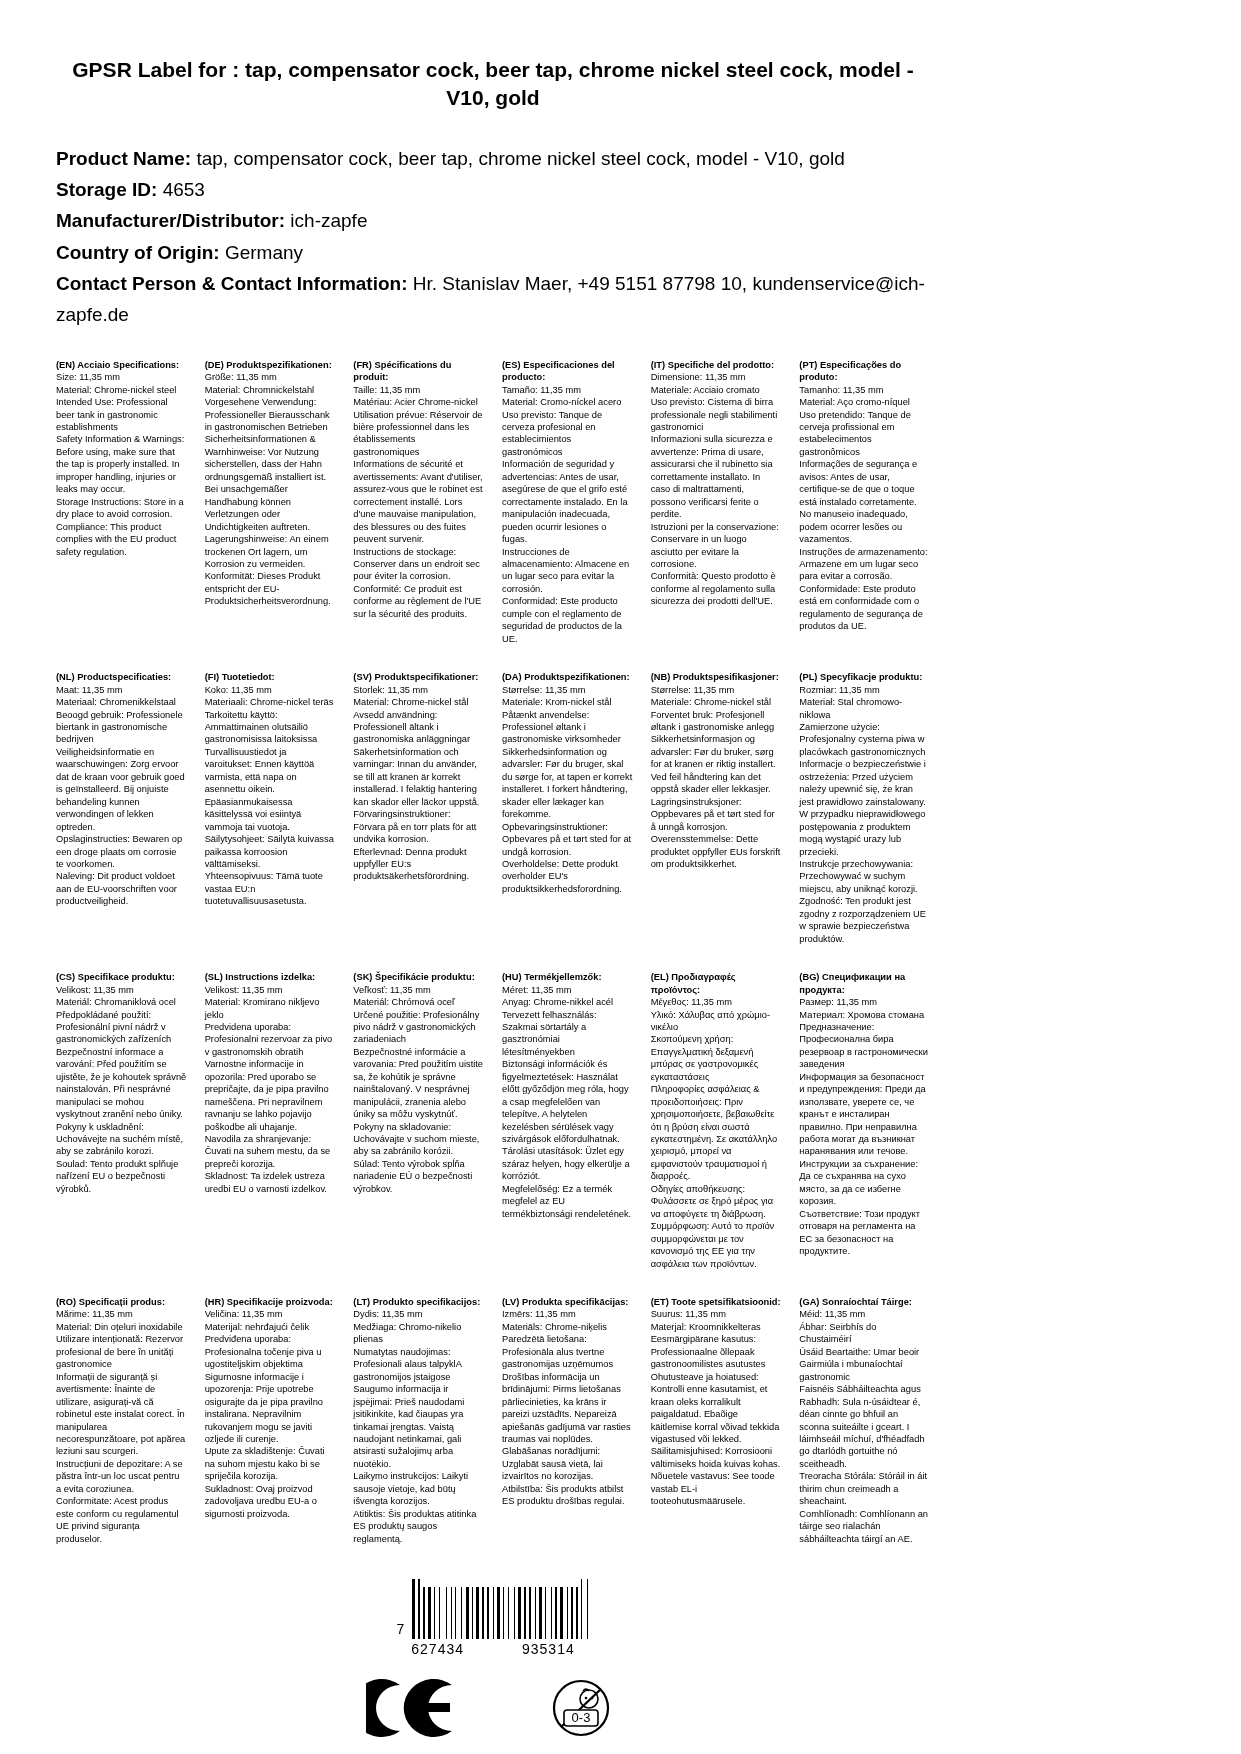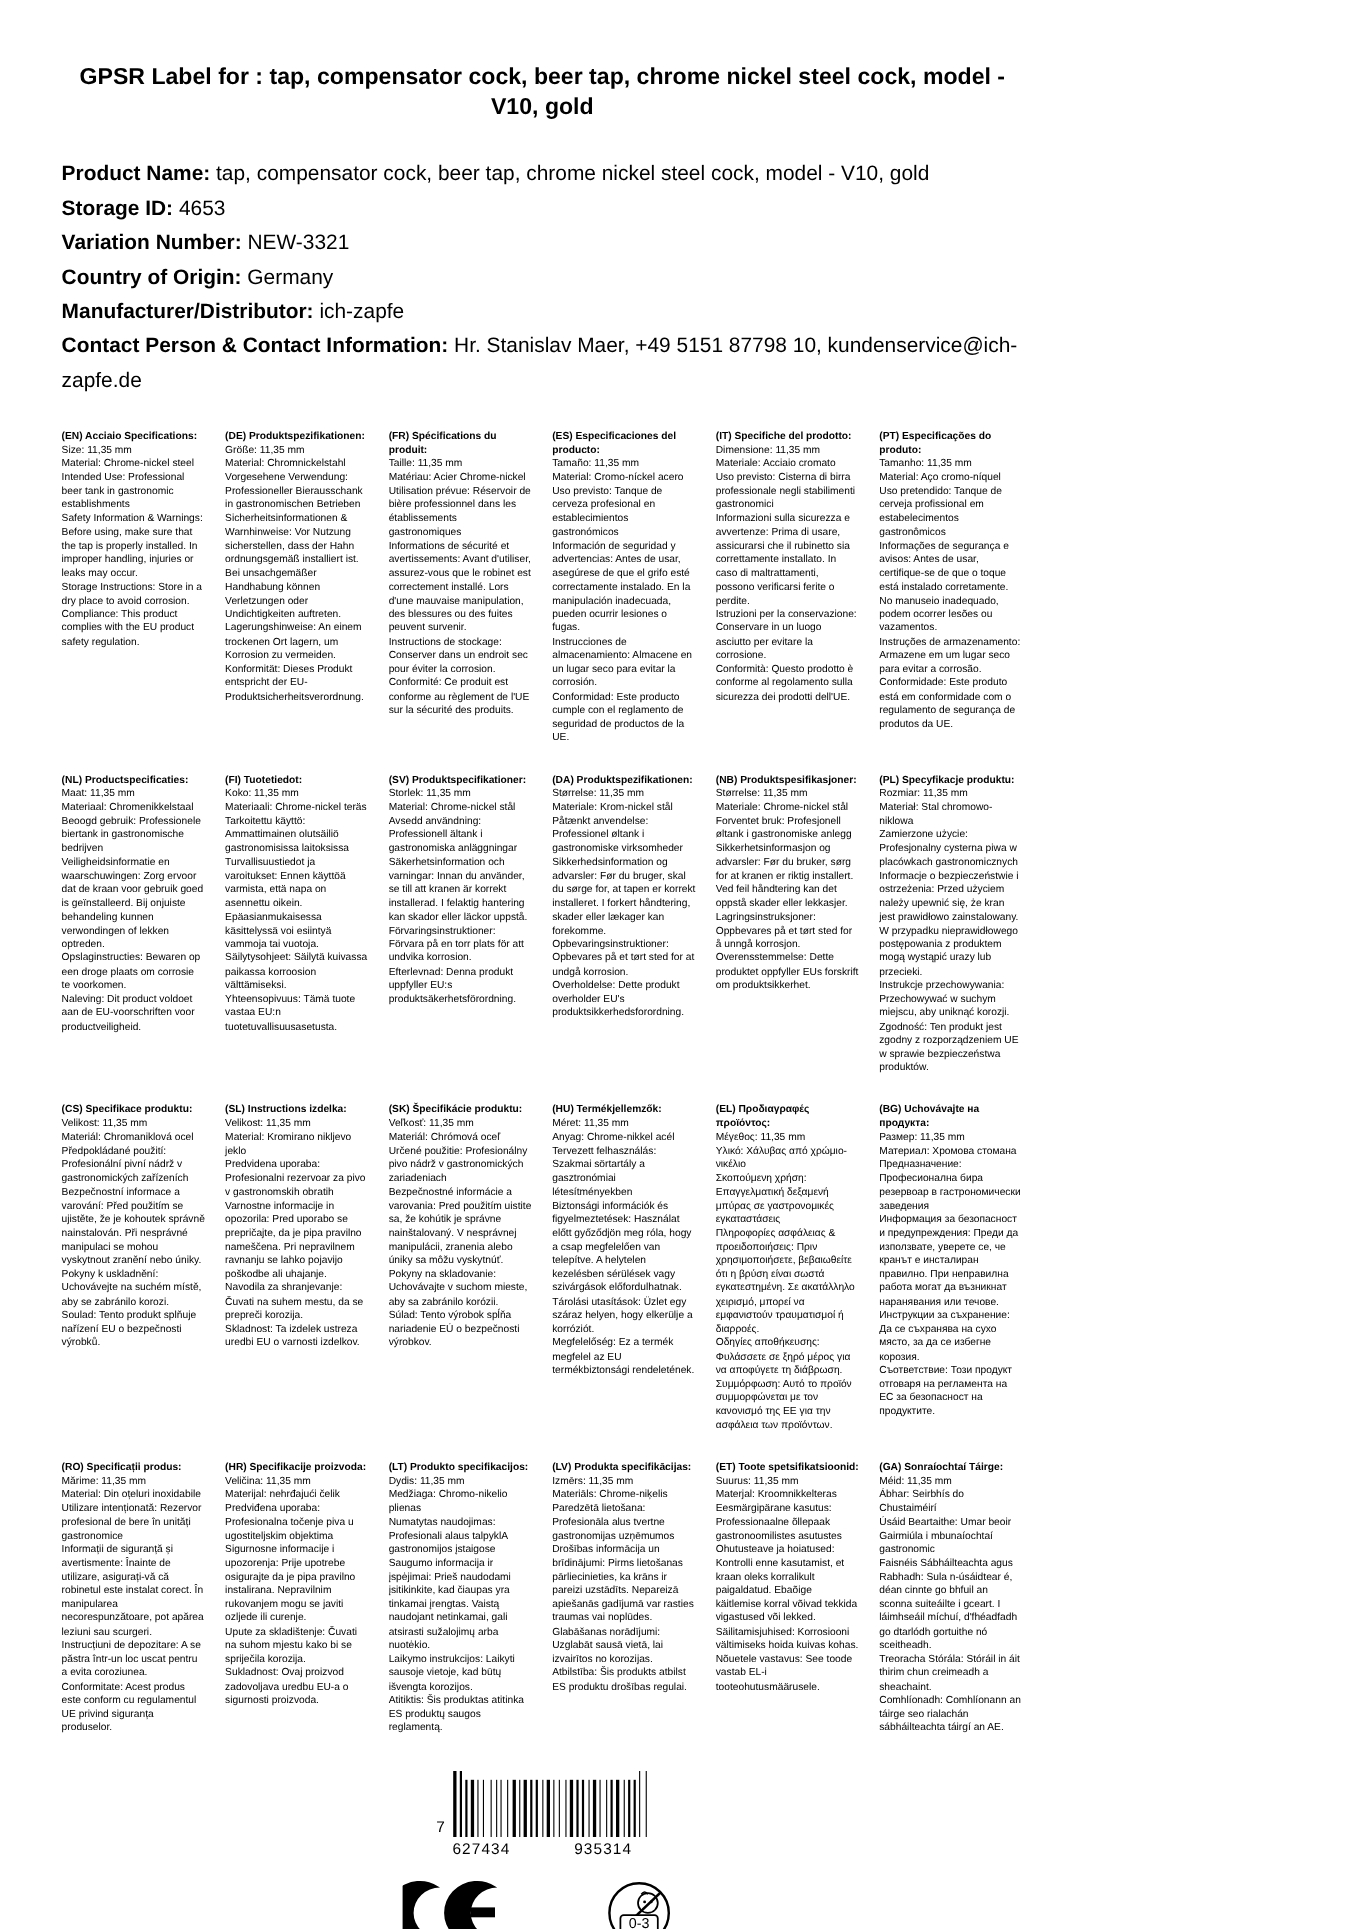--- a/index.html
+++ b/index.html
@@ -124,30 +124,26 @@
   <div class="meta">
     <p class="meta-row">
       <span class="meta-label">Product Name:</span>
       <span class="meta-value">tap, compensator cock, beer tap, chrome nickel steel cock, model - V10, gold</span>
     </p>
     <p class="meta-row">
       <span class="meta-label">Storage ID:</span>
       <span class="meta-value">4653</span>
     </p>
     <p class="meta-row">
-      <span class="meta-label">Variation Number:</span>
-      <span class="meta-value">NEW-3321</span>
+      <span class="meta-label">Manufacturer/Distributor:</span>
+      <span class="meta-value">ich-zapfe</span>
     </p>
     <p class="meta-row">
       <span class="meta-label">Country of Origin:</span>
       <span class="meta-value">Germany</span>
-    </p>
-    <p class="meta-row">
-      <span class="meta-label">Manufacturer/Distributor:</span>
-      <span class="meta-value">ich-zapfe</span>
     </p>
     <p class="meta-row">
       <span class="meta-label">Contact Person &amp; Contact Information:</span>
       <span class="meta-value">Hr. Stanislav Maer, +49 5151 87798 10, kundenservice@ich-zapfe.de</span>
     </p>
   </div>
 
   <div class="grid">
     <div class="cell">
         <span class="cell-title">(EN) Acciaio Specifications:</span>
@@ -298,21 +294,21 @@
     <div class="cell">
         <span class="cell-title">(EL) Προδιαγραφές προϊόντος:</span>
         <span class="cell-body">Μέγεθος: 11,35 mm
 Υλικό: Χάλυβας από χρώμιο-νικέλιο
 Σκοπούμενη χρήση: Επαγγελματική δεξαμενή μπύρας σε γαστρονομικές εγκαταστάσεις
 Πληροφορίες ασφάλειας &amp; προειδοποιήσεις: Πριν χρησιμοποιήσετε, βεβαιωθείτε ότι η βρύση είναι σωστά εγκατεστημένη. Σε ακατάλληλο χειρισμό, μπορεί να εμφανιστούν τραυματισμοί ή διαρροές.
 Οδηγίες αποθήκευσης: Φυλάσσετε σε ξηρό μέρος για να αποφύγετε τη διάβρωση.
 Συμμόρφωση: Αυτό το προϊόν συμμορφώνεται με τον κανονισμό της ΕΕ για την ασφάλεια των προϊόντων.</span>
       </div>
     <div class="cell">
-        <span class="cell-title">(BG) Uchovávajte на продукта:</span>
+        <span class="cell-title">(BG) Спецификации на продукта:</span>
         <span class="cell-body">Размер: 11,35 mm
 Материал: Хромова стомана
 Предназначение: Професионална бира резервоар в гастрономически заведения
 Информация за безопасност и предупреждения: Преди да използвате, уверете се, че кранът е инсталиран правилно. При неправилна работа могат да възникнат наранявания или течове.
 Инструкции за съхранение: Да се съхранява на сухо място, за да се избегне корозия.
 Съответствие: Този продукт отговаря на регламента на ЕС за безопасност на продуктите.</span>
       </div>
 
     <div class="cell">
         <span class="cell-title">(RO) Specificații produs:</span>

